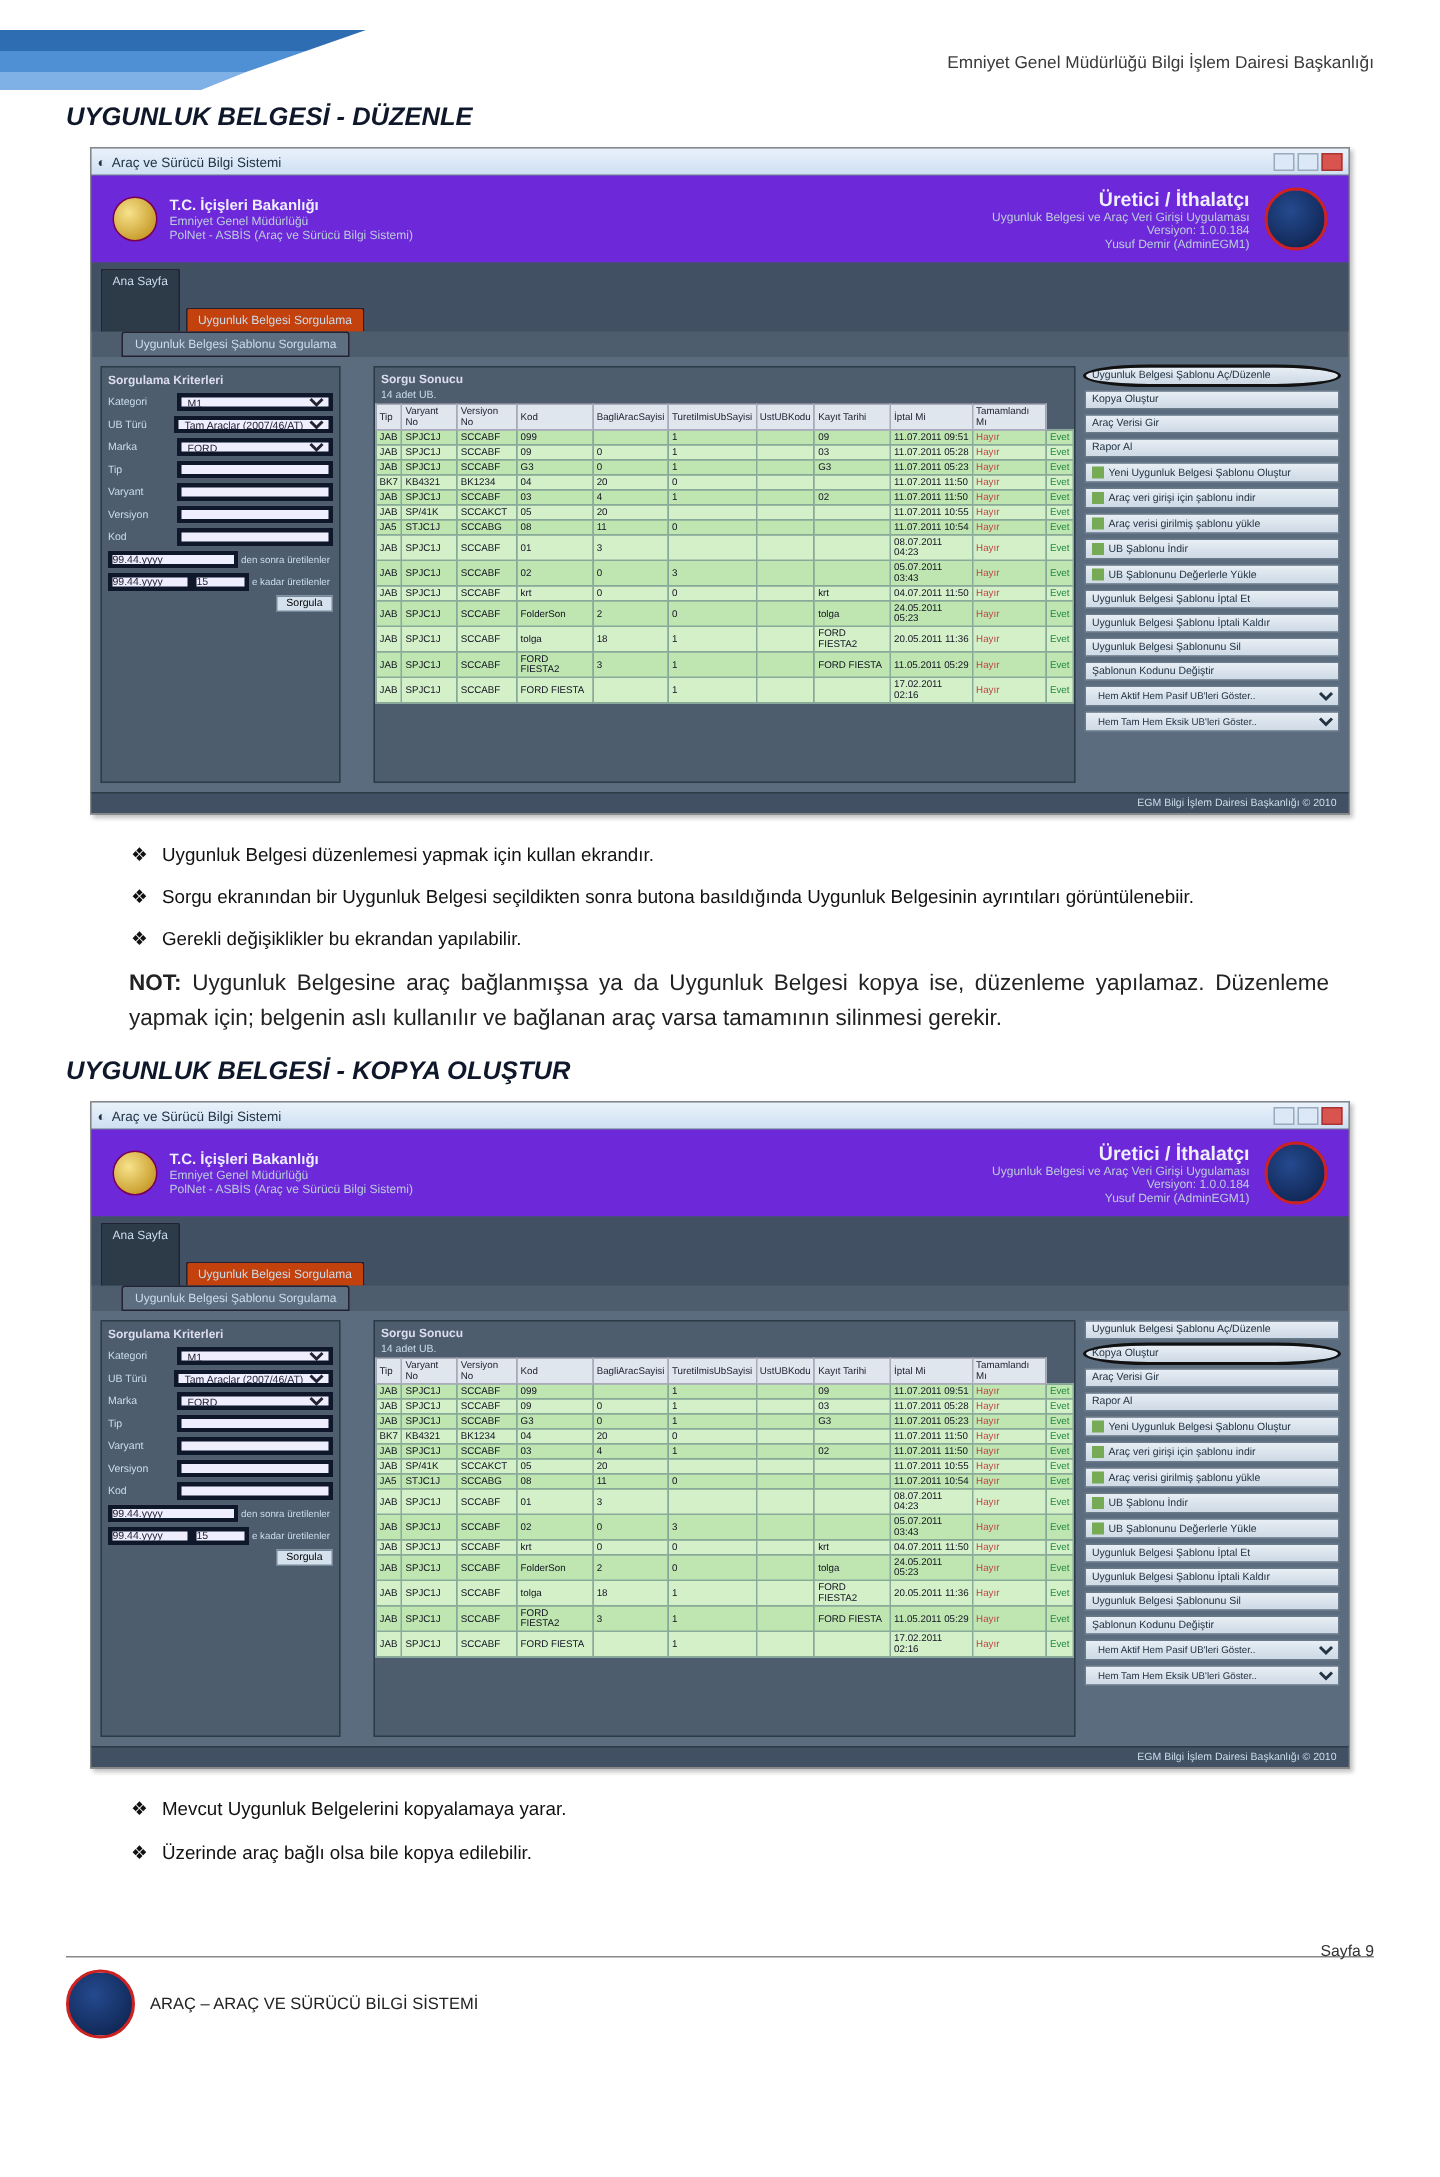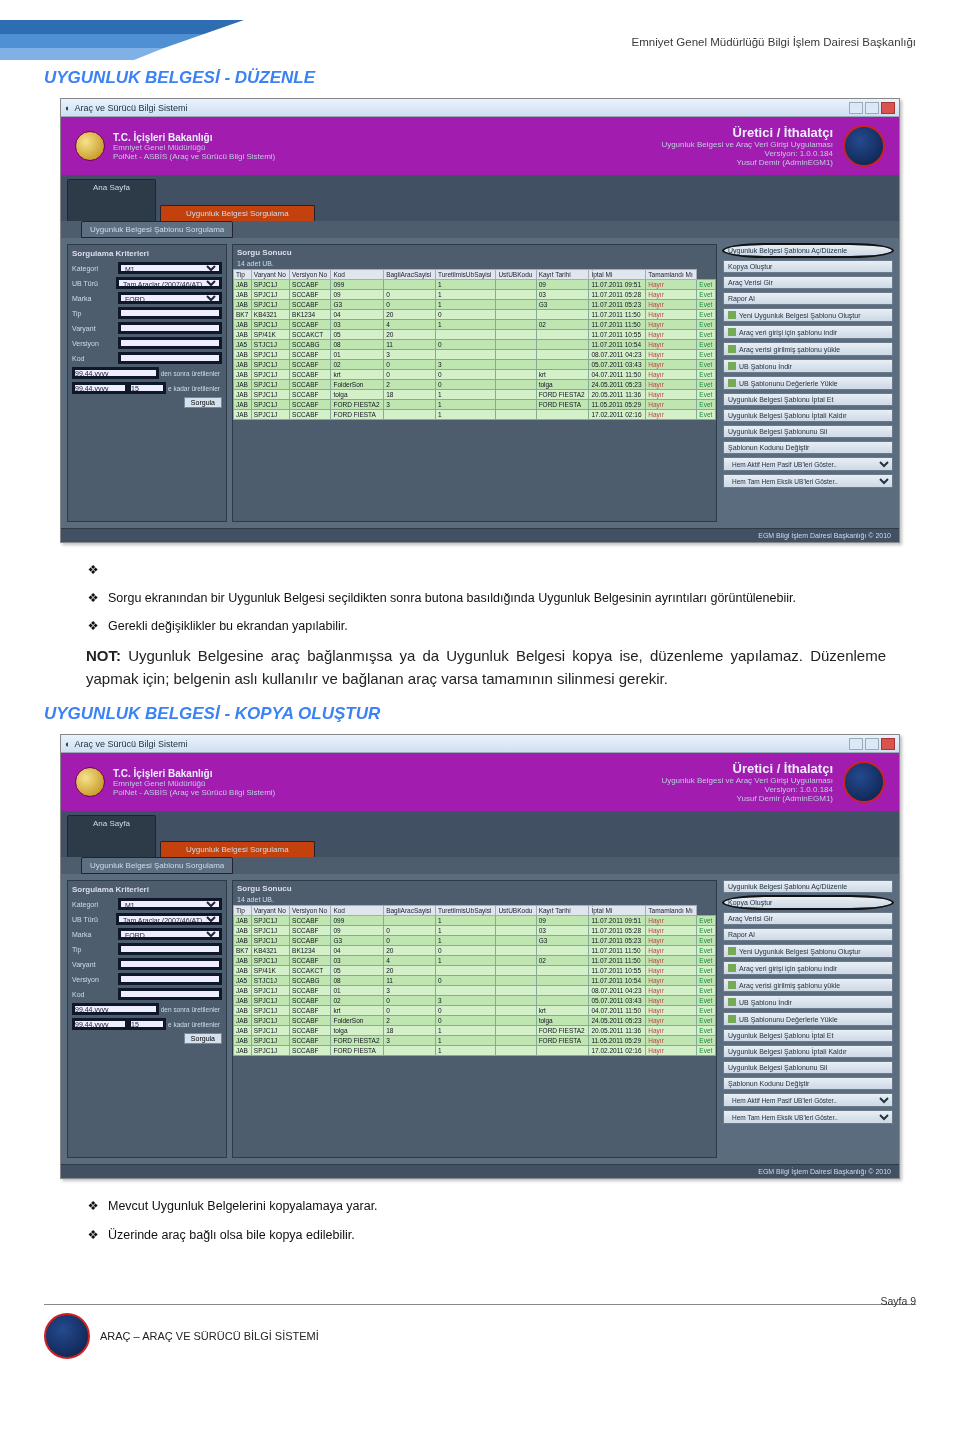--- a/index.html
+++ b/index.html
@@ -2,40 +2,40 @@
 <html><head>
 <meta charset="utf-8">
 <style>
 *{box-sizing:border-box;margin:0;padding:0;}
 body{font-family:Arial,Helvetica,sans-serif;font-size:11px;background:#fff;width:960px;margin:0 auto;color:#222;}
 .page{position:relative;padding:30px 44px 60px 44px;}
 .topbar{position:relative;height:30px;margin-bottom:8px;}
 .swoosh{position:absolute;left:-60px;top:-10px;}
 .swoosh svg{display:block;}
 .header-right{position:absolute;right:0;top:6px;font-size:11.5px;color:#3a3a3a;}
-.section-title{color:#3b82f6;font-size:17px;font-style:italic;font-weight:bold;margin:2px 0 10px 0;}
+.section-title{color:#0f172a;font-size:17px;font-style:italic;font-weight:bold;margin:2px 0 10px 0;}
 .app-window{width:840px;margin:0 auto 18px auto;border:1px solid #888;background:#4d5d6d;box-shadow:2px 2px 3px rgba(0,0,0,.25);font-size:9px;color:#ddd;}
 .app-titlebar{background:linear-gradient(#eaf2fb,#cfe0f2);height:18px;display:flex;align-items:center;justify-content:space-between;padding:0 4px;color:#234;border-bottom:1px solid #9ab;}
 .titlebar-text{font-size:9px;display:flex;align-items:center;gap:4px;}
 .window-icons{display:flex;gap:2px;}
 .window-icons span{width:14px;height:12px;background:#dce8f5;border:1px solid #9ab;display:inline-block;}
 .window-icons span.cls{background:#d9534f;border-color:#a33;}
-.app-header{display:flex;justify-content:space-between;padding:8px 14px;background:#a21caf;}
+.app-header{display:flex;justify-content:space-between;padding:8px 14px;background:#6d28d9;}
 .app-header-left{display:flex;gap:8px;align-items:center;}
 .crest{width:30px;height:30px;border-radius:50%;background:radial-gradient(circle at 35% 35%,#f7e28c,#b8860b);border:1px solid #705;}
 .badge-right{width:42px;height:42px;border-radius:50%;background:radial-gradient(circle at 40% 35%,#254a8f,#0a1e46);border:2px solid #c22;}
 .app-header h3{font-size:10px;color:#eef;}
 .app-header .sub{font-size:8px;color:#bcd;}
 .ur{ text-align:right; }
 .ur h3{font-size:13px;}
 .tabstrip{display:flex;gap:4px;padding:4px 6px 0 6px;background:#415062;}
-.tabstrip .tab{background:#2d3a47;color:#cde;padding:3px 25px;border-radius:2px 2px 0 0;font-size:8px;border:1px solid #223;border-bottom:none;}
+.tabstrip .tab{background:#2d3a47;color:#cde;padding:3px 7px;border-radius:2px 2px 0 0;font-size:8px;border:1px solid #223;border-bottom:none;}
 .tabstrip .tab.active{background:#c2410c;margin-top:26px;}
 .subtab{background:#5d6e80;color:#cde;padding:3px 8px;font-size:8px;margin:0 20px;border:1px solid #223;border-radius:2px 2px 0 0;display:inline-block;}
-.app-body{display:flex;gap:5px;padding:6px;background:#5a6c7d;min-height:290px;}
+.app-body{display:flex;gap:22px;padding:6px;background:#5a6c7d;min-height:290px;}
 .criteria{width:160px;background:#4d5d6d;border:1px solid #2d3a47;padding:4px;}
 .criteria h4{font-size:8px;color:#dde;margin-bottom:4px;}
 .crow{display:flex;align-items:center;margin-bottom:3px;}
 .crow label{width:46px;font-size:7px;color:#cde;}
 .crow input,.crow select{flex:1;font-size:7px;height:12px;background:#eef;color:#223;border:3px solid #0f172a;}
 .crow.btnr{justify-content:flex-end;}
 .crow.btnr button{font-size:7px;padding:1px 6px;background:#d5e2ee;border:1px solid #789;}
 .crow .mini{font-size:6.5px;color:#cde;padding:0 2px;}
 .results{flex:1;display:flex;gap:6px;}
 .rtable{flex:1;background:#4d5d6d;border:1px solid #2d3a47;}
@@ -416,20 +416,21 @@
             <select class="abtn compact"><option>Hem Tam Hem Eksik UB'leri Göster..</option></select>
           </div>
       </div>
     </div>
     <div class="app-footer">EGM Bilgi İşlem Dairesi Başkanlığı © 2010</div>
   </div>
 
   <div class="body-text">
     <div class="bullet">
         <span class="sym">❖</span>
+        <span>Uygunluk Belgesi düzenlemesi yapmak için kullan ekrandır.</span>
       </div>
       <div class="bullet">
         <span class="sym">❖</span>
         <span>Sorgu ekranından bir Uygunluk Belgesi seçildikten sonra butona basıldığında Uygunluk Belgesinin ayrıntıları görüntülenebiir.</span>
       </div>
       <div class="bullet">
         <span class="sym">❖</span>
         <span>Gerekli değişiklikler bu ekrandan yapılabilir.</span>
       </div>
     <p class="note"><b>NOT:</b><span> Uygunluk Belgesine araç bağlanmışsa ya da Uygunluk Belgesi kopya ise, düzenleme yapılamaz. Düzenleme yapmak için; belgenin aslı kullanılır  ve bağlanan araç varsa tamamının silinmesi gerekir.</span></p>

